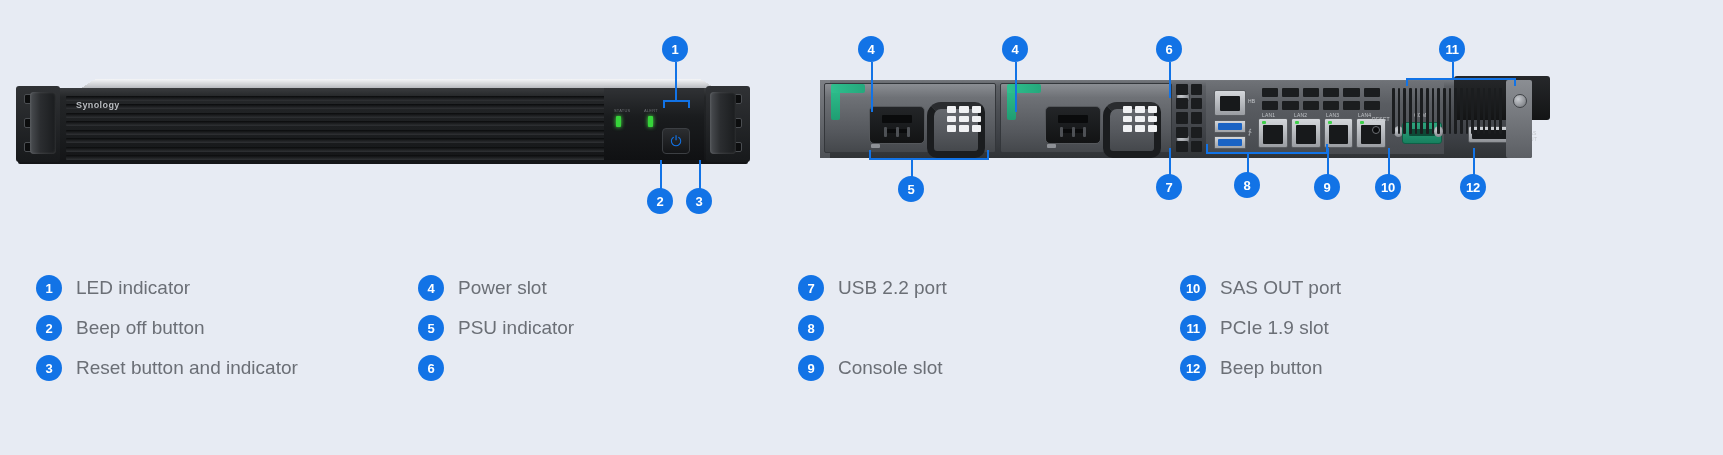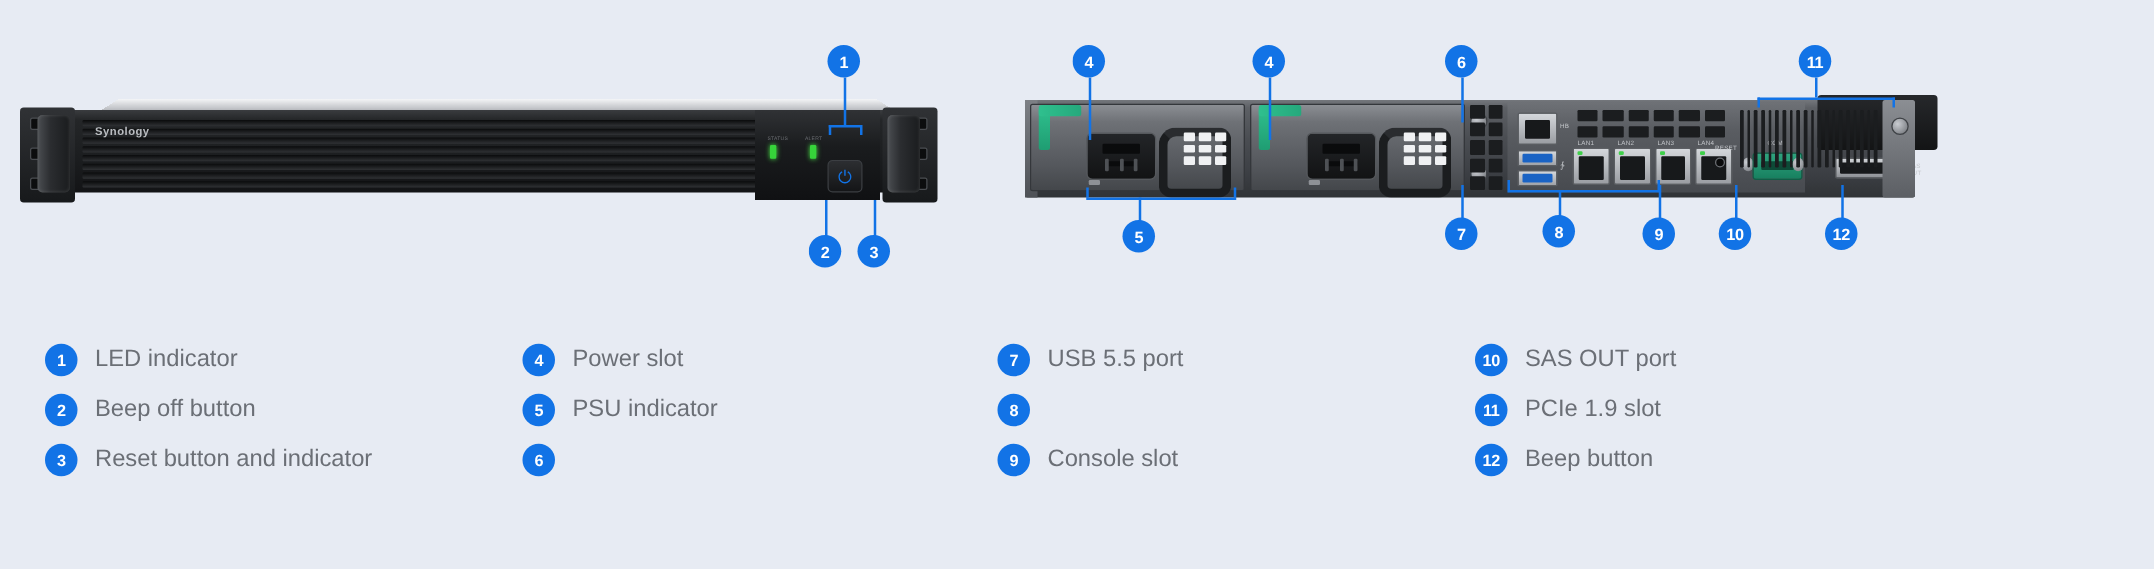--- a/index.html
+++ b/index.html
@@ -33,21 +33,21 @@
 
   
   #front-unit{left:18px;top:88px;width:730px;height:80px;}
   .front-top{
     position:absolute;left:60px;top:-16px;width:640px;height:18px;
     background:linear-gradient(180deg,#f2f3f5 0%,#c9cbcf 60%,#aaacb1 100%);
     transform:perspective(260px) rotateX(52deg);
     transform-origin:bottom center;
   }
   .front-body{
-    position:absolute;left:0;top:0;width:730px;height:66px;
+    position:absolute;left:0;top:0;width:730px;height:76px;
     background:linear-gradient(180deg,#3a3c3f 0%,#242628 12%,#1b1d1f 60%,#131416 100%);
     border-radius:2px;
   }
   .ear{
     position:absolute;top:-2px;width:44px;height:76px;
     background:linear-gradient(180deg,#303235,#17191b);
     border-radius:3px;
   }
   .ear.l{left:-2px;}
   .ear.r{right:-2px;}
@@ -555,21 +555,21 @@
         <div class="legend-text">PSU indicator</div>
       </div>
       <div class="legend-row">
         <div class="legend-num">6</div>
       </div>
     </div>
 
     <div class="legend-col" style="left:798px;">
       <div class="legend-row">
         <div class="legend-num">7</div>
-        <div class="legend-text">USB 5.5 port</div>
+        <div class="legend-text">USB 2.2 port</div>
       </div>
       <div class="legend-row">
         <div class="legend-num">8</div>
       </div>
       <div class="legend-row">
         <div class="legend-num">9</div>
         <div class="legend-text">Console slot</div>
       </div>
     </div>
 

